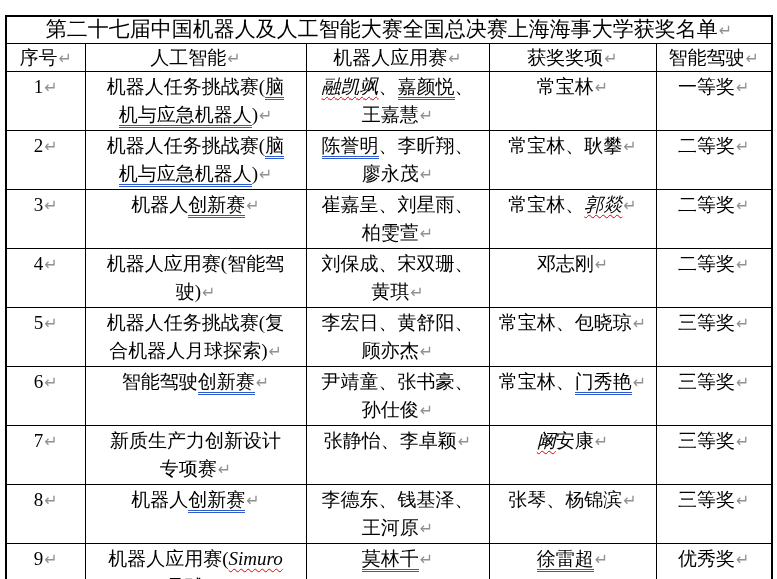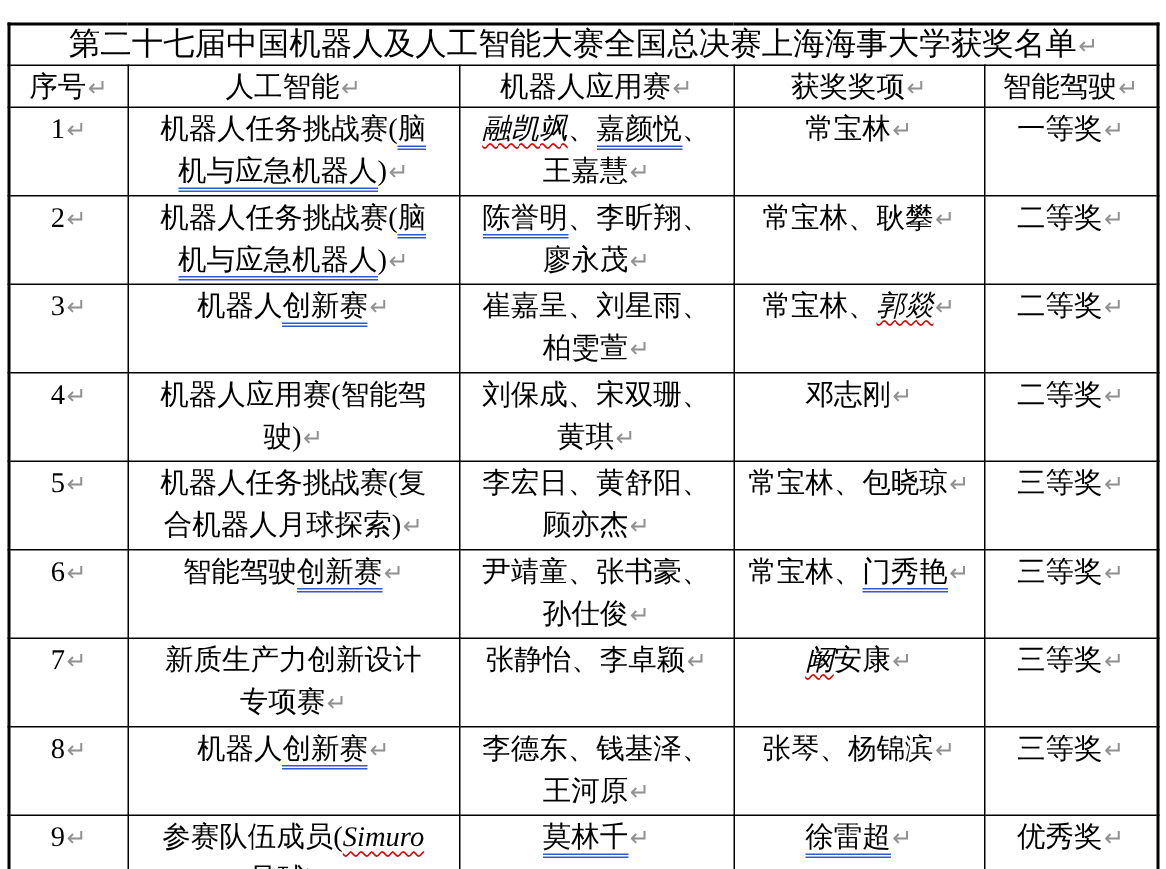--- a/index.html
+++ b/index.html
@@ -170,21 +170,21 @@
         </tr>
         <tr class="data-row">
           <td class="cell-no"><span>8</span><span class="pmark">↵</span></td>
           <td class="cell-event"><span>机器人</span><span class="ud">创新赛</span><span class="pmark">↵</span></td>
           <td class="cell-members"><span>李德东、钱基泽、王河原</span><span class="pmark">↵</span></td>
           <td class="cell-teachers"><span>张琴、杨锦滨</span><span class="pmark">↵</span></td>
           <td class="cell-award"><span>三等奖</span><span class="pmark">↵</span></td>
         </tr>
         <tr class="data-row">
           <td class="cell-no"><span>9</span><span class="pmark">↵</span></td>
-          <td class="cell-event"><span>参赛队伍成员(</span><span class="uw">Simuro</span><span>足球)</span><span class="pmark">↵</span></td>
+          <td class="cell-event"><span>机器人应用赛(</span><span class="uw">Simuro</span><span>足球)</span><span class="pmark">↵</span></td>
           <td class="cell-members"><span class="ud">莫林千</span><span class="pmark">↵</span></td>
           <td class="cell-teachers"><span class="ud">徐雷超</span><span class="pmark">↵</span></td>
           <td class="cell-award"><span>优秀奖</span><span class="pmark">↵</span></td>
         </tr>
       </tbody>
   </table>
 
   <div class="resize-handle"></div>
 </div>
 

